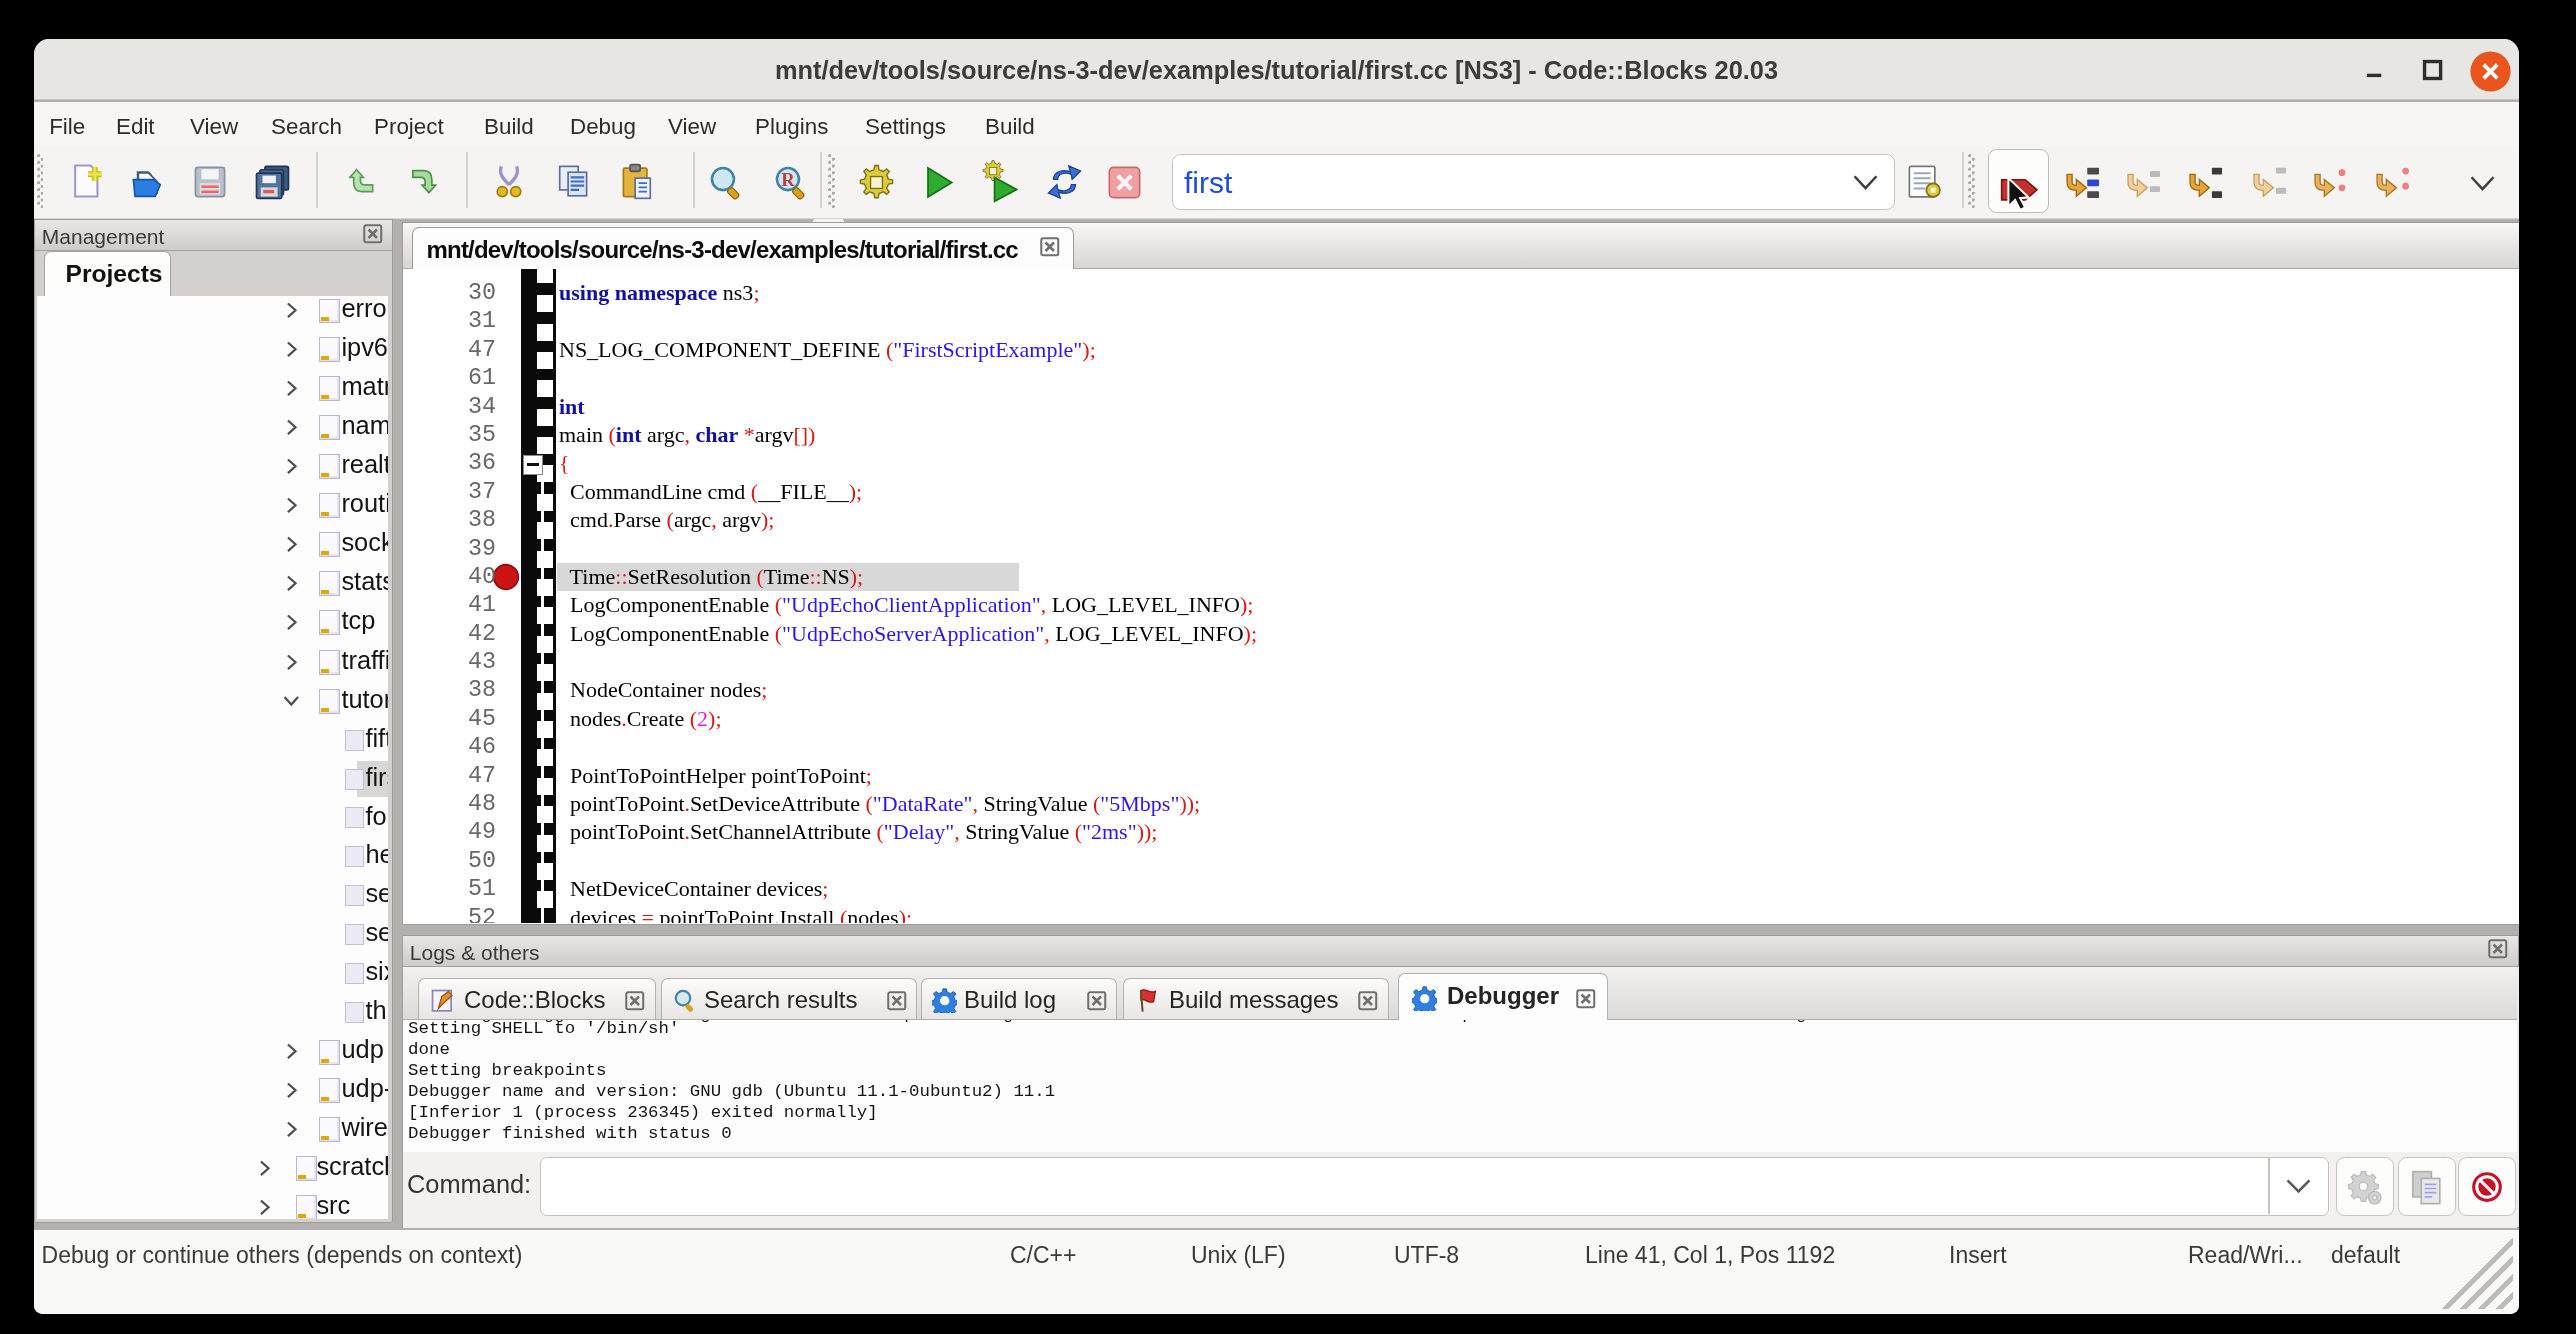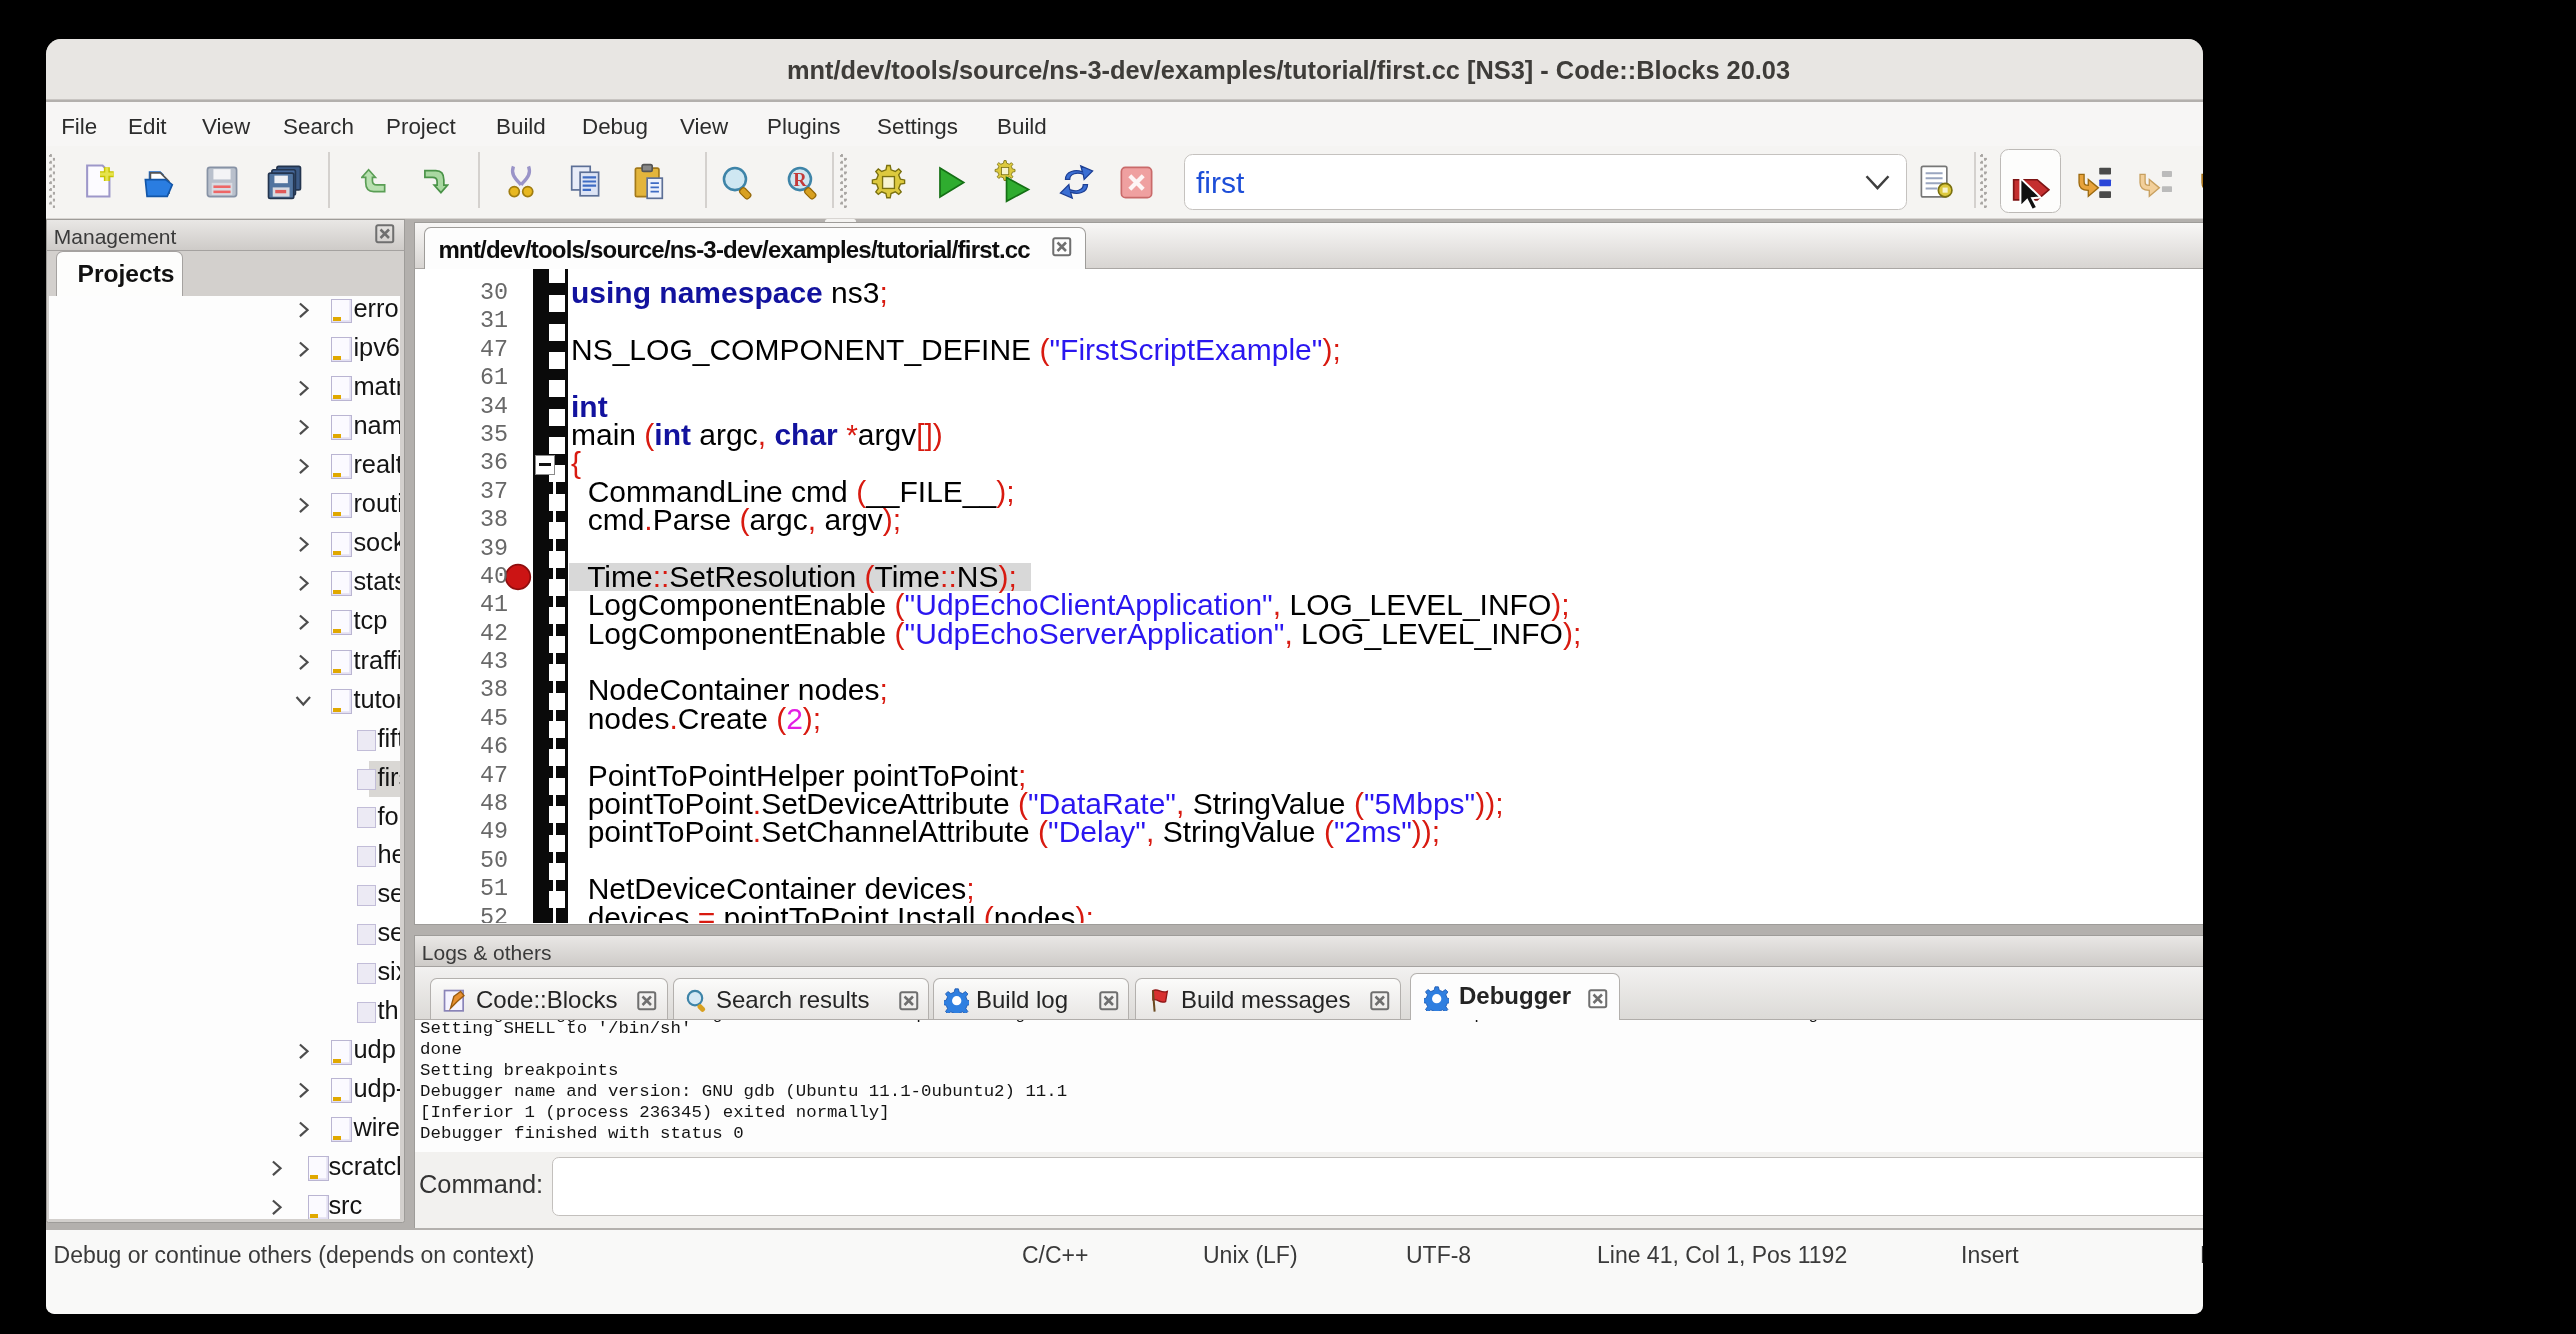--- a/index.html
+++ b/index.html
@@ -1,15 +1,15 @@
 <!DOCTYPE html>
 <html style="font-size:13.5px"><head><meta charset="utf-8"><style>
 * {margin:0;padding:0;box-sizing:border-box}
 html,body {width:2576px;height:1335px;background:#000;font-family:"Liberation Sans",sans-serif;overflow:hidden}
-#win {position:absolute;left:46px;top:39px;width:2157px;height:1275px;background:#b3b0ad;border-radius:15.2px 15.2px 8.5px 8.5px;overflow:hidden}
+#win {position:absolute;left:34px;top:39px;width:2485px;height:1275px;background:#b3b0ad;border-radius:15.2px 15.2px 8.5px 8.5px;overflow:hidden}
 .abs {position:absolute}
 #titlebar {position:absolute;left:0;top:0;width:2485px;height:61px;background:#e8e6e3;border-bottom:1.7px solid #c8c5c2}
 #title {position:absolute;top:17px;width:2485px;text-align:center;font-weight:bold;font-size:25.4px;color:#3e3c39}
 #menubar {position:absolute;left:0;top:63px;width:2485px;height:44px;background:#f7f6f5}
 .mi {position:absolute;top:75px;font-size:22.4px;color:#2c2c2c}
 #toolbar {position:absolute;left:0;top:107px;width:2485px;height:73px;background:#f5f4f2;border-bottom:0.8px solid #d8d5d2}
 .grip {position:absolute;top:115px;width:6.8px;height:54px;background-image:radial-gradient(circle at 1.7px 1.7px,#a9a6a3 1.4px,transparent 1.5px),radial-gradient(circle at 5.1px 5.1px,#a9a6a3 1.4px,transparent 1.5px);background-size:6.8px 6.8px}
 .tsep {position:absolute;top:113px;width:1.7px;height:56px;background:#d4d1ce}
 #combo {position:absolute;left:1138px;top:115px;width:723px;height:56px;background:#fff;border:1.7px solid #c5c2bf;border-radius:8.5px}
 #combo span {position:absolute;left:11px;top:11px;font-size:30px;color:#1d4ed8}
@@ -24,21 +24,21 @@
 .chev {position:absolute}
 .ticon {position:absolute;width:21px;height:24.6px;background:#fbfaff;border:1.7px solid #bab5d2;box-shadow:inset -1.7px -1.7px 0 #e3e0f2}
 .ticon i {position:absolute;left:0.8px;bottom:0.8px;width:7.6px;height:4.2px;background:#e0a800}
 .fic {width:18.6px;height:21px;box-shadow:none;background:#eceaf4;border-color:#c2bdd8}
 #editor {position:absolute;left:368px;top:183px;width:2117px;height:703px;background:#fff;border:1.7px solid #9e9c99;border-right:none}
 #edtabs {position:absolute;left:368px;top:183px;width:2117px;height:47px;background:linear-gradient(#f8f7f6,#d8d5d2);border:1.7px solid #9e9c99;border-right:none;border-bottom:1.7px solid #aaa7a4}
 #edtab {position:absolute;left:378px;top:188px;width:662px;height:42px;background:#fdfdfd;border:1.7px solid #9e9c99;border-bottom:none;border-radius:6.8px 6.8px 0 0}
 #edtab span {position:absolute;left:13.5px;top:7.6px;font-weight:bold;font-size:24px;color:#0d0d0d;letter-spacing:-0.8px}
 #code {position:absolute;left:369px;top:230px;width:2114px;height:654px;background:#fff;overflow:hidden}
 .ln {position:absolute;left:0;width:93px;text-align:right;font-family:"Liberation Mono",monospace;font-size:23.4px;line-height:28px;color:#686868}
-.cl {position:absolute;left:156px;font-family:Liberation Sans, sans-serif;font-size:30px;line-height:28px;color:#000;white-space:pre}
+.cl {position:absolute;left:156px;font-family:Liberation Serif, serif;font-size:22px;line-height:28px;color:#000;white-space:pre}
 .k {color:#12129e}
 .s {color:#2a16f0}
 .r {color:#d81a10}
 .m {color:#e31ee3}
 #logs {position:absolute;left:368px;top:896px;width:2117px;height:293px;background:#eceae8;border:1.7px solid #9e9c99;border-right:none}
 #logshdr {position:absolute;left:368px;top:896px;width:2117px;height:32px;background:linear-gradient(#e9e7e5,#cecbc8);border:1.7px solid #9e9c99;border-bottom:1.7px solid #a5a2a0}
 #logshdr span {position:absolute;left:6.8px;top:5.1px;font-size:21px;color:#3a3a3a}
 #logtabsbg {position:absolute;left:369px;top:928px;width:2114px;height:53px;background:linear-gradient(#f2f1f0,#dcdad7);border-bottom:1.7px solid #b0adaa}
 .ltab {position:absolute;top:939px;height:41px;background:linear-gradient(#fbfbfa,#e8e6e4);border:1.7px solid #b3b0ad;border-bottom:none;border-radius:6.8px 6.8px 0 0}
 .ltxt {position:absolute;top:947px;font-size:24px;color:#242424;white-space:nowrap}

